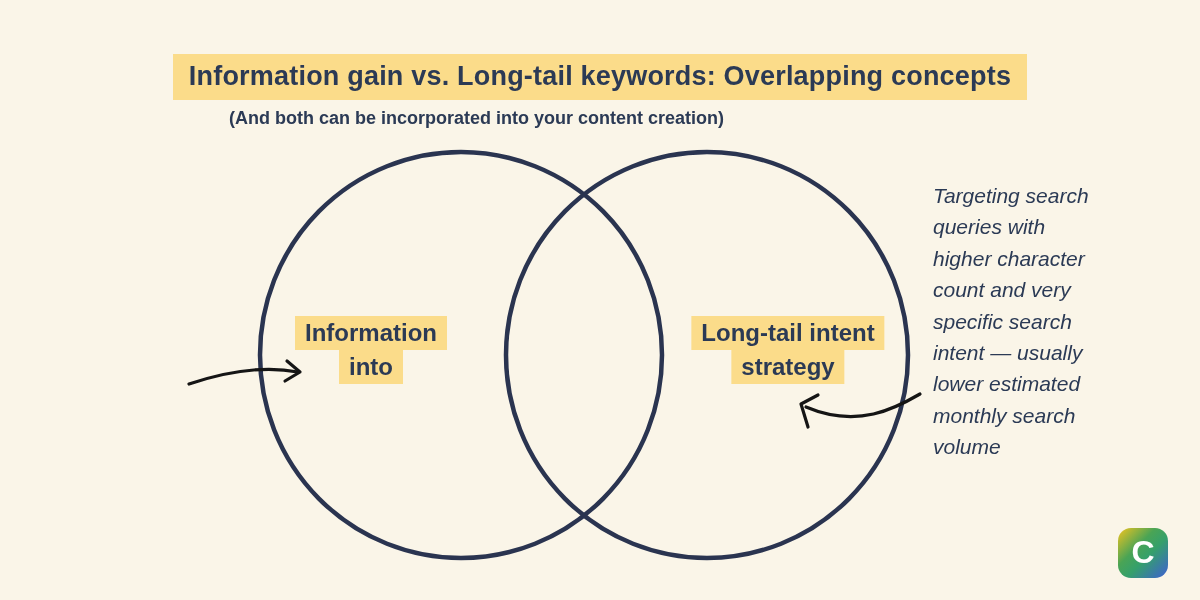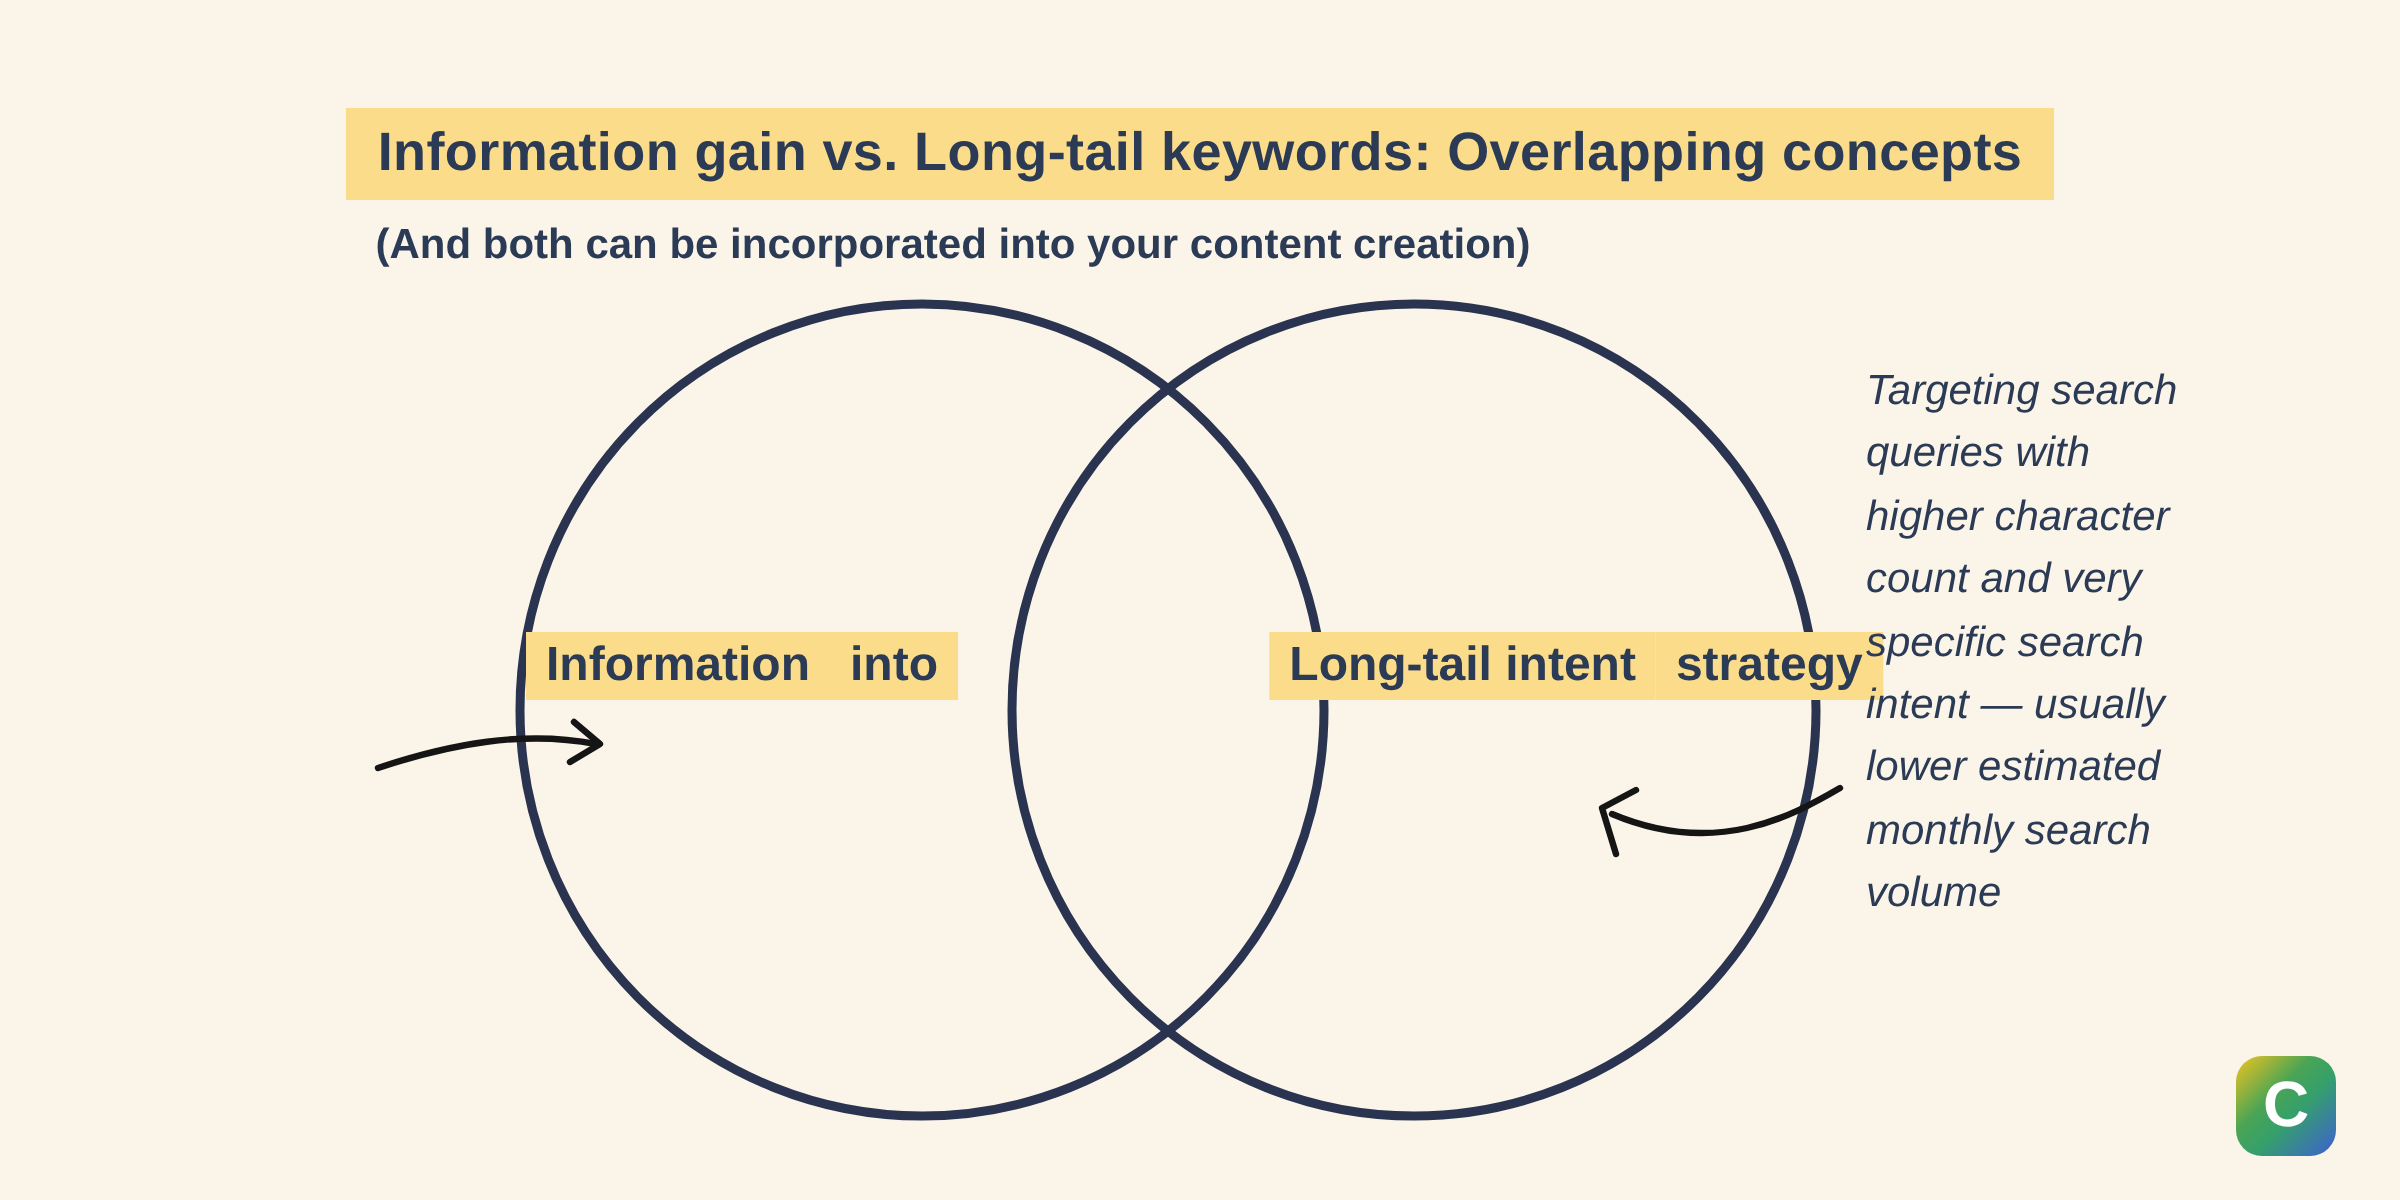--- a/index.html
+++ b/index.html
@@ -16,26 +16,26 @@
   .title-wrap .hl{
     display:inline-block;
     font-size:27px;font-weight:bold;
     letter-spacing:.2px;
     padding:7px 16px 8px 16px;
     margin-top:16px;
   }
   .subtitle{
     position:absolute;top:90px;left:0;width:953px;
     text-align:center;
-    font-size:21px;font-weight:bold;
+    font-size:18px;font-weight:bold;
   }
   .venn-svg{position:absolute;left:0;top:0;width:1200px;height:600px;}
   .circle-label{
     position:absolute;top:316px;
-    display:flex;flex-direction:row;align-items:center;
+    display:flex;flex-direction:column;align-items:center;
     font-size:24px;font-weight:bold;line-height:28px;
     transform:translateX(-50%);
     text-align:center;
   }
   .circle-label .hl{display:inline-block;padding:3px 10px;}
   .circle-label.left{left:371px;}
   .circle-label.right{left:788px;}
   .note{
     position:absolute;
     margin:0;

